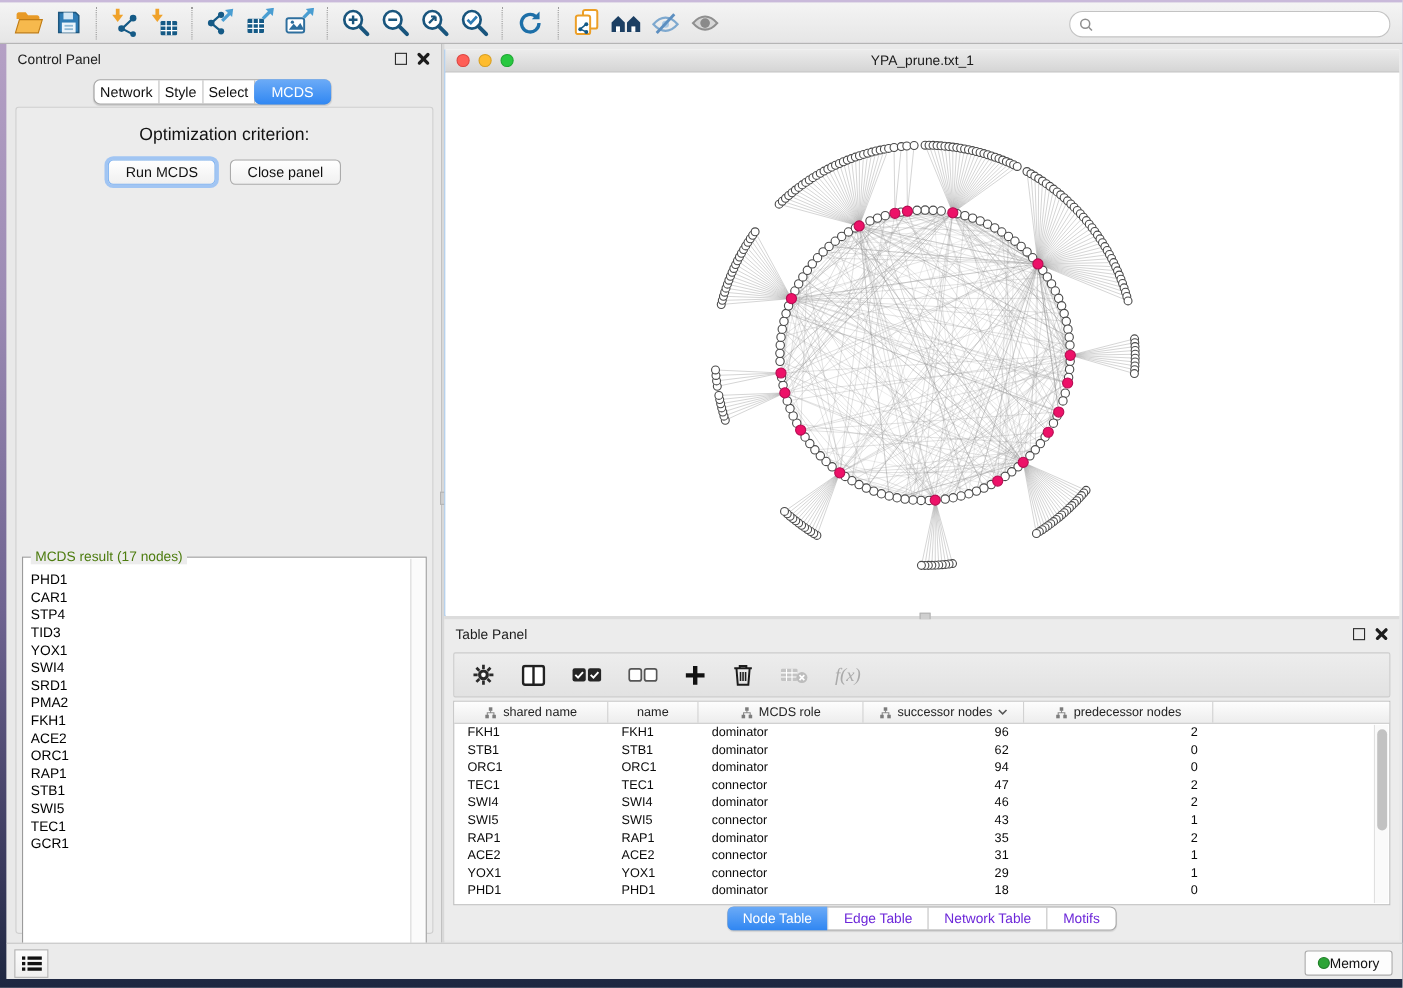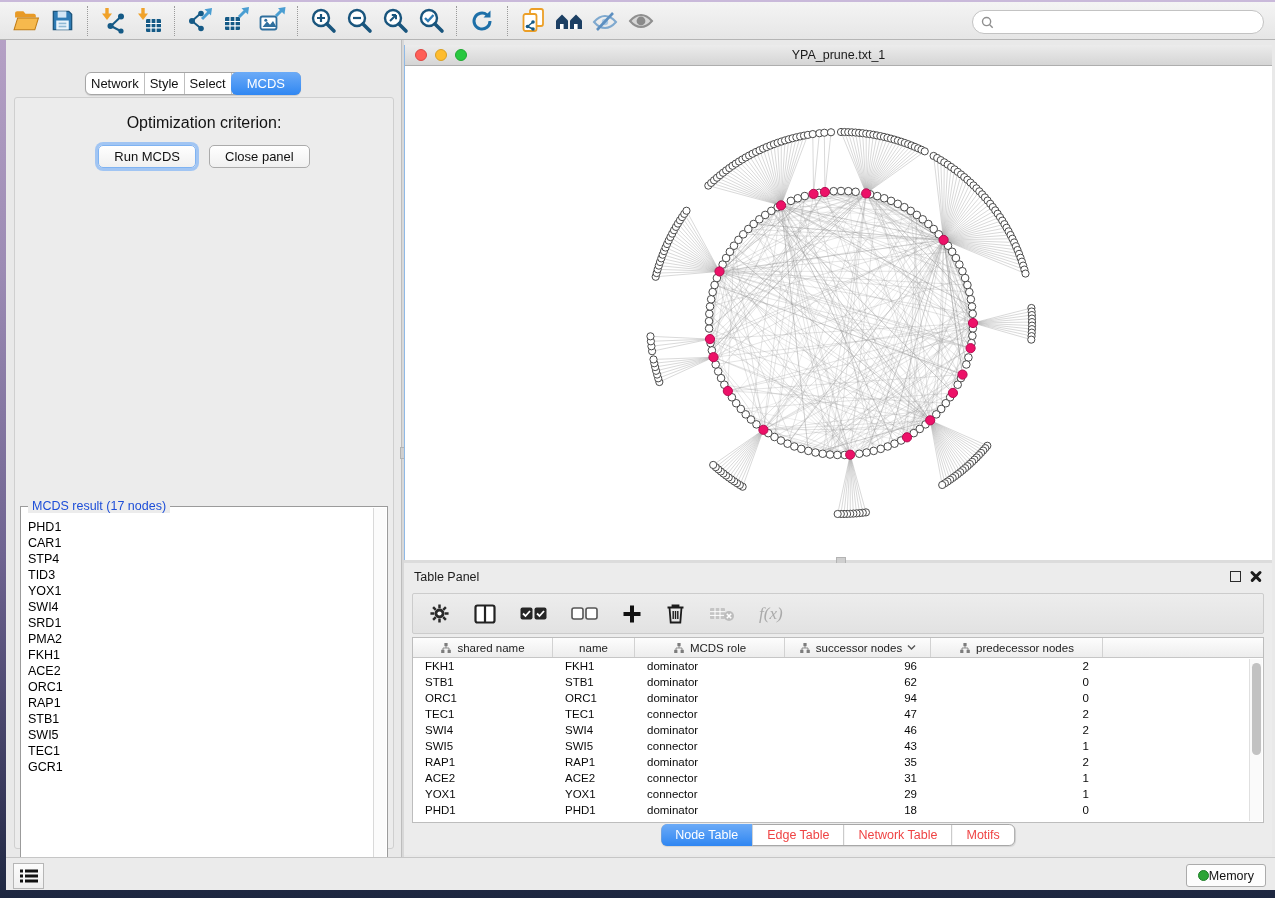--- a/index.html
+++ b/index.html
@@ -47,21 +47,21 @@
     display:flex; flex-direction:column; align-items:center; justify-content:center; gap:3px; }
   .tri-up { width:0;height:0;border-left:4px solid transparent;border-right:4px solid transparent;border-bottom:5px solid #fff; }
   .tri-dn { width:0;height:0;border-left:4px solid transparent;border-right:4px solid transparent;border-top:5px solid #fff; }
   .btn-row { margin-top:13px; display:flex; justify-content:center; gap:13px; }
   .btn { font-size:13px; color:#111; background:linear-gradient(#ffffff,#f0f0f0);
     border:1px solid #ababab; border-radius:5px; height:23px; padding:0 15px; }
   .btn.focus { border-color:#7fb3f2; box-shadow:0 0 0 3px rgba(100,165,250,.55); }
 
   .result-box { position:absolute; left:5px; top:408px; width:368px; height:372px;
     border:1px solid #9b9b9b; background:#fff; }
-  .result-legend { position:absolute; left:7px; top:-8px; background:#ececec; padding:0 4px; font-size:12.5px; color:#1d4ed8; }
+  .result-legend { position:absolute; left:7px; top:-8px; background:#ececec; padding:0 4px; font-size:12.5px; color:#4d7c0f; }
   .result-list { position:absolute; inset:2px 15px 2px 2px; overflow:hidden; padding:10px 4px 0 5px; }
   .result-item { font-size:12.5px; line-height:16px; color:#000; }
   .result-scroll { position:absolute; right:1px; top:1px; bottom:1px; width:13px; background:#fbfbfb; border-left:1px solid #d9d9d9; }
 
   
   .network-panel { position:absolute; left:404px; top:45px; width:868px; height:515px;
     background:#fff; border-left:1px solid #8fb9e6; }
   .net-titlebar { height:21px; background:linear-gradient(#ececec,#d5d5d5); border-bottom:1px solid #aeaeae;
     position:relative; display:flex; align-items:center; justify-content:center; }
   .net-title { font-size:12.5px; color:#1a1a1a; }
@@ -92,21 +92,21 @@
   .th:last-child { border-right:none; }
   .tbl-body { position:relative; }
   .tr { display:flex; height:16px; align-items:center; }
   .td { font-size:11.5px; color:#0a0a0a; padding-left:12px; overflow:hidden; white-space:nowrap; }
   .td.num { text-align:right; padding-right:14px; padding-left:0; }
   .tbl-scroll { position:absolute; right:1px; top:21px; bottom:1px; width:13px; background:#fafafa; border-left:1px solid #e0e0e0; }
   .tbl-thumb { position:absolute; left:2px; top:4px; width:9px; height:92px; background:#c2c2c2; border-radius:5px; }
 
   .tp-tabs { position:absolute; left:50%; transform:translateX(-50%); bottom:9px; height:22px; display:flex;
     background:#fff; border:1px solid #a8a8a8; border-radius:6px; box-shadow:0 1px 1px rgba(0,0,0,.1); }
-  .tp-tab { font-size:12.5px; color:#ef4444; padding:0 14px; display:flex; align-items:center; border-right:1px solid #c2c2c2; }
+  .tp-tab { font-size:12.5px; color:#6d28d9; padding:0 14px; display:flex; align-items:center; border-right:1px solid #c2c2c2; }
   .tp-tab:last-child { border-right:none; }
   .tp-tab.sel { background:linear-gradient(#6cabf7,#2f86f2); color:#fff; border-radius:6px 0 0 6px; margin:-1px 0 -1px -1px; }
 
   
   .status-bar { position:absolute; left:6px; top:857px; width:1269px; height:33px;
     background:#ebebeb; border-top:1px solid #c6c6c6; }
   .list-btn { position:absolute; left:7px; top:5px; width:31px; height:26px; background:linear-gradient(#fcfcfc,#efefef);
     border:1px solid #b6b6b6; display:flex; align-items:center; justify-content:center; }
   .memory-btn { position:absolute; right:9px; top:6px; height:23px; background:#fdfdfd;
     border:1px solid #ababab; border-radius:3px; display:flex; align-items:center; gap:0; padding:0 11px; }
@@ -253,20 +253,27 @@
     <div class="search-wrap">
       <svg width="13" height="13" viewBox="0 0 14 14">
         <circle cx="6" cy="6" r="4.4" fill="none" stroke="#8f8f8f" stroke-width="1.5"></circle>
         <path d="M9.4 9.4l3.2 3.2" stroke="#8f8f8f" stroke-width="1.5"></path>
       </svg>
       <input placeholder="" style="">
     </div>
   </div>
 
   <div class="control-panel">
+    <div class="panel-title-row">
+      <span class="panel-title">Control Panel</span>
+      <span class="panel-ctrls">
+        <span class="float-box"></span>
+        <span class="close-x"></span>
+      </span>
+    </div>
     <div class="cp-tabs" id="cp-tabs">
         <div class="cp-tab">Network</div>
         <div class="cp-tab">Style</div>
         <div class="cp-tab">Select</div>
         <div class="cp-tab sel">MCDS</div>
       </div>
     <div class="cp-content">
       <div class="opt-label">Optimization criterion:</div>
       <div class="btn-row">
         <button class="btn focus">Run MCDS</button>

